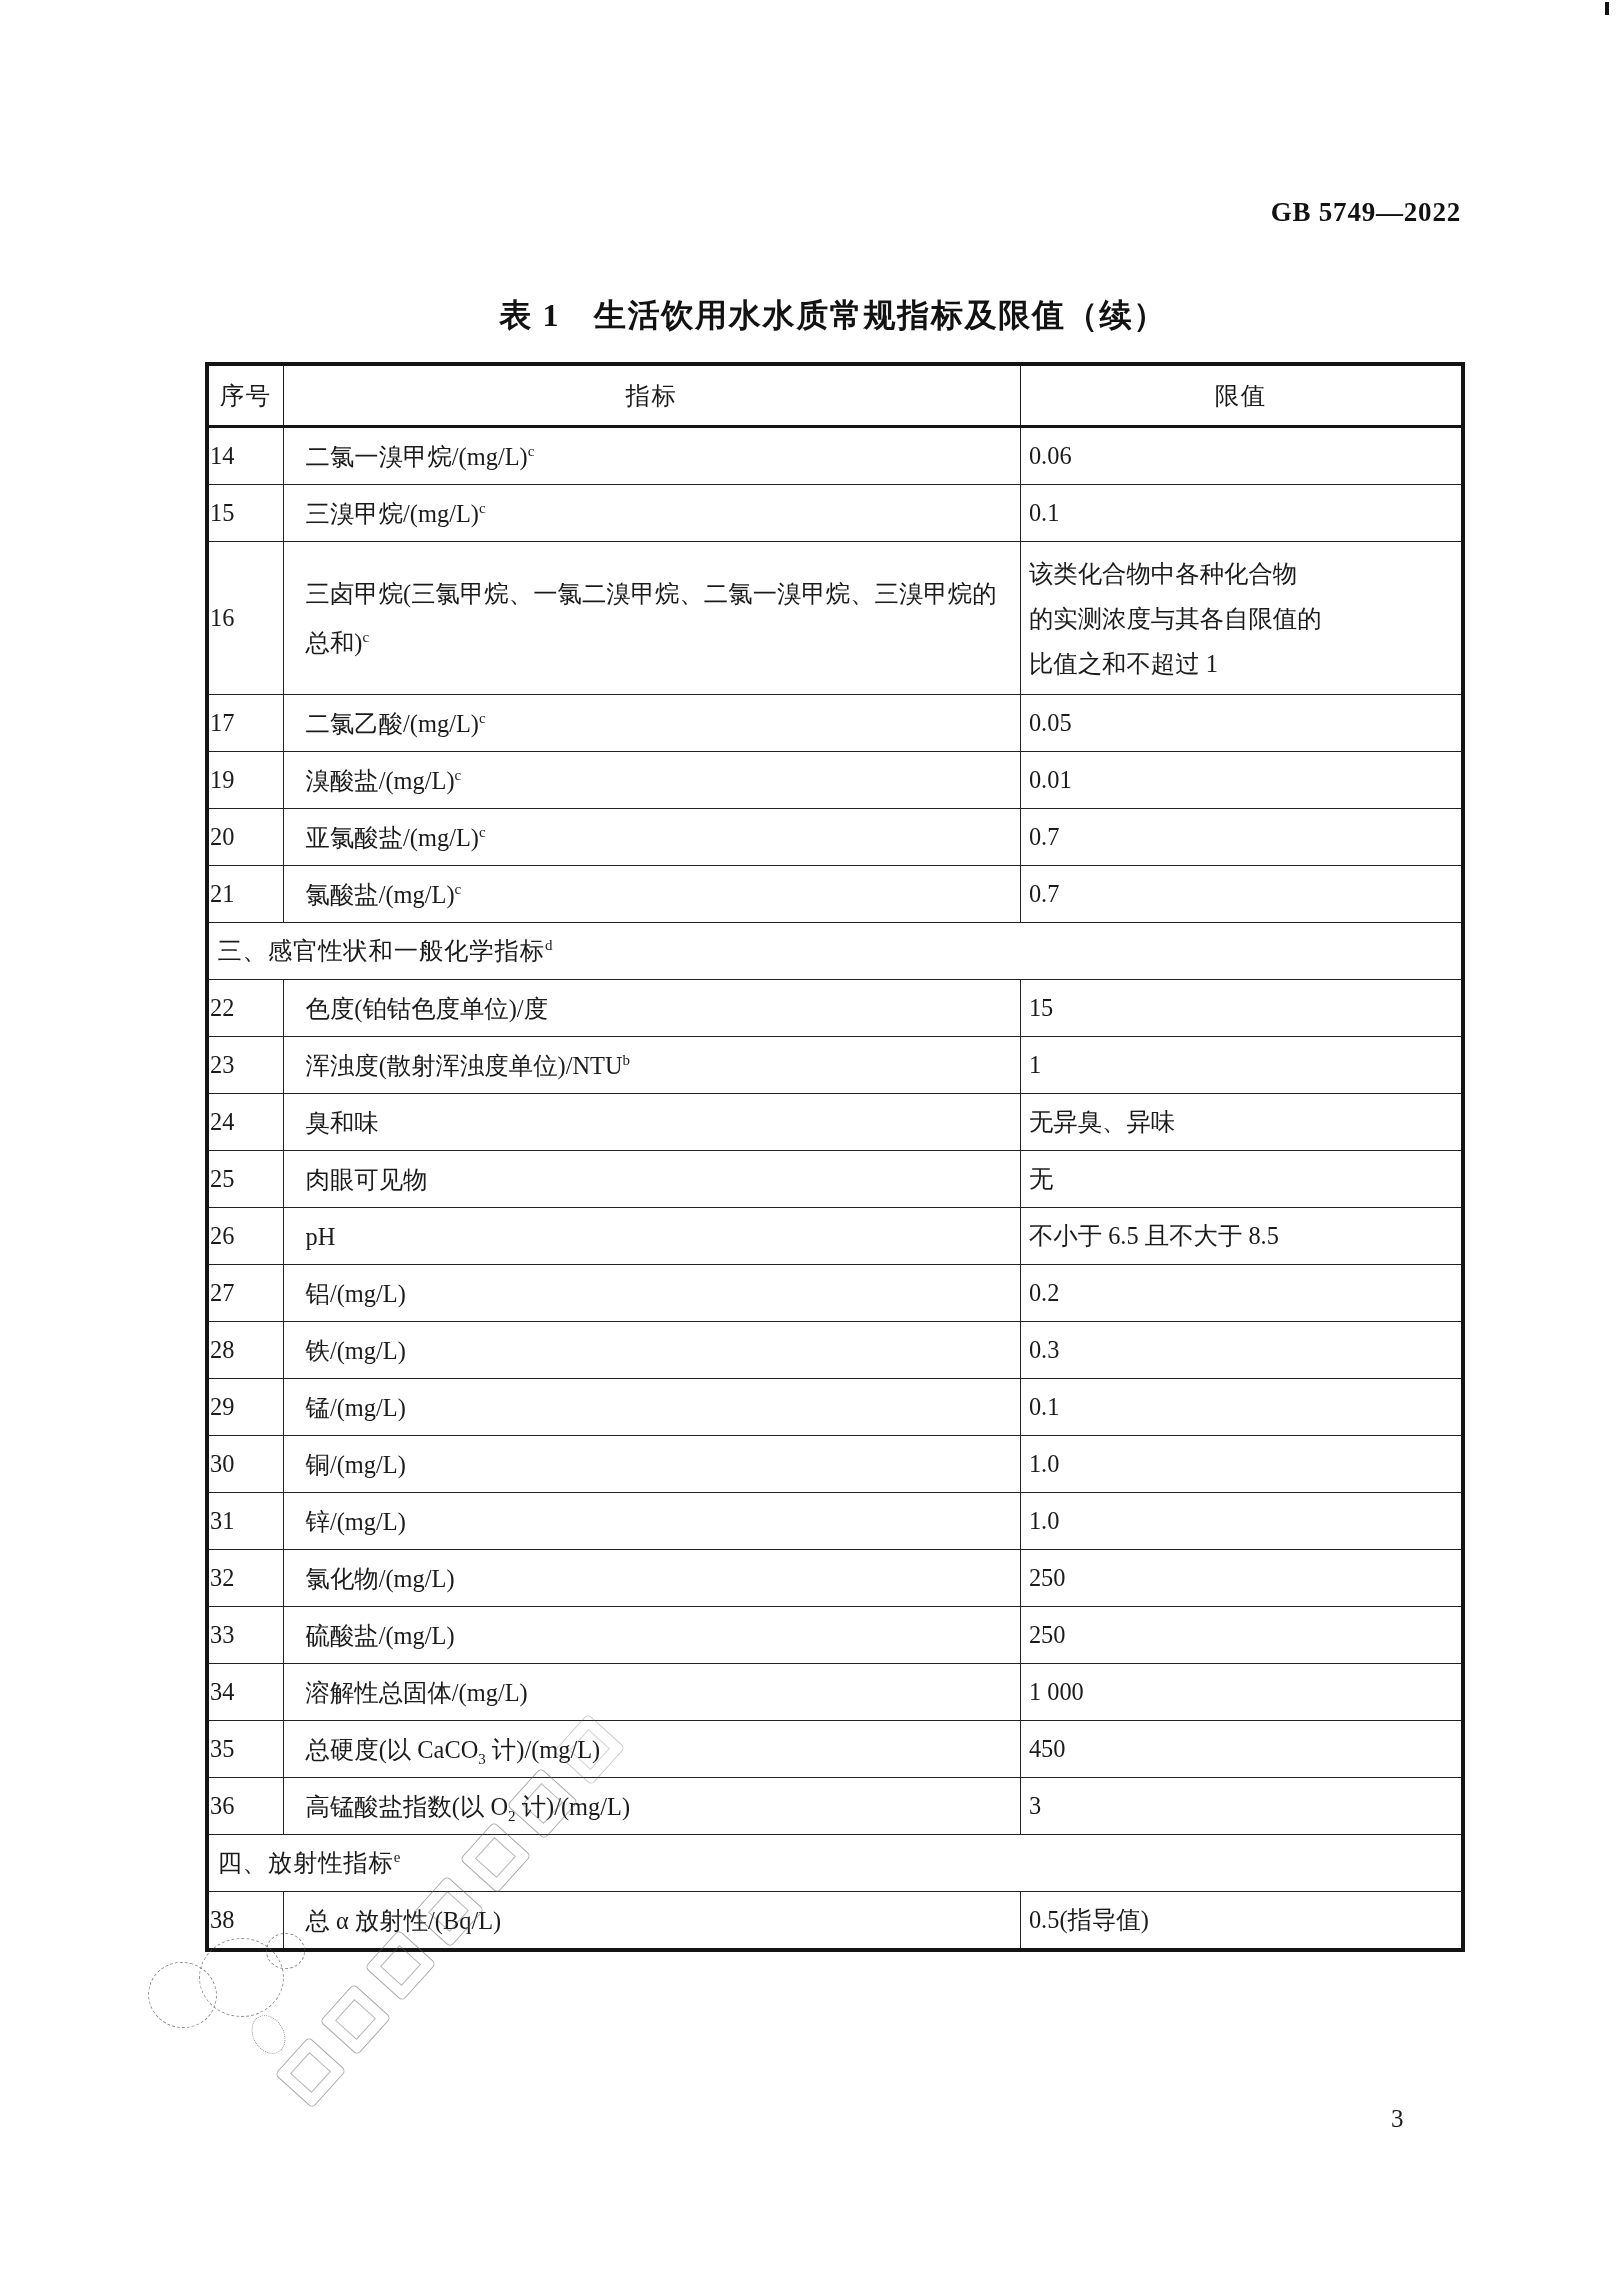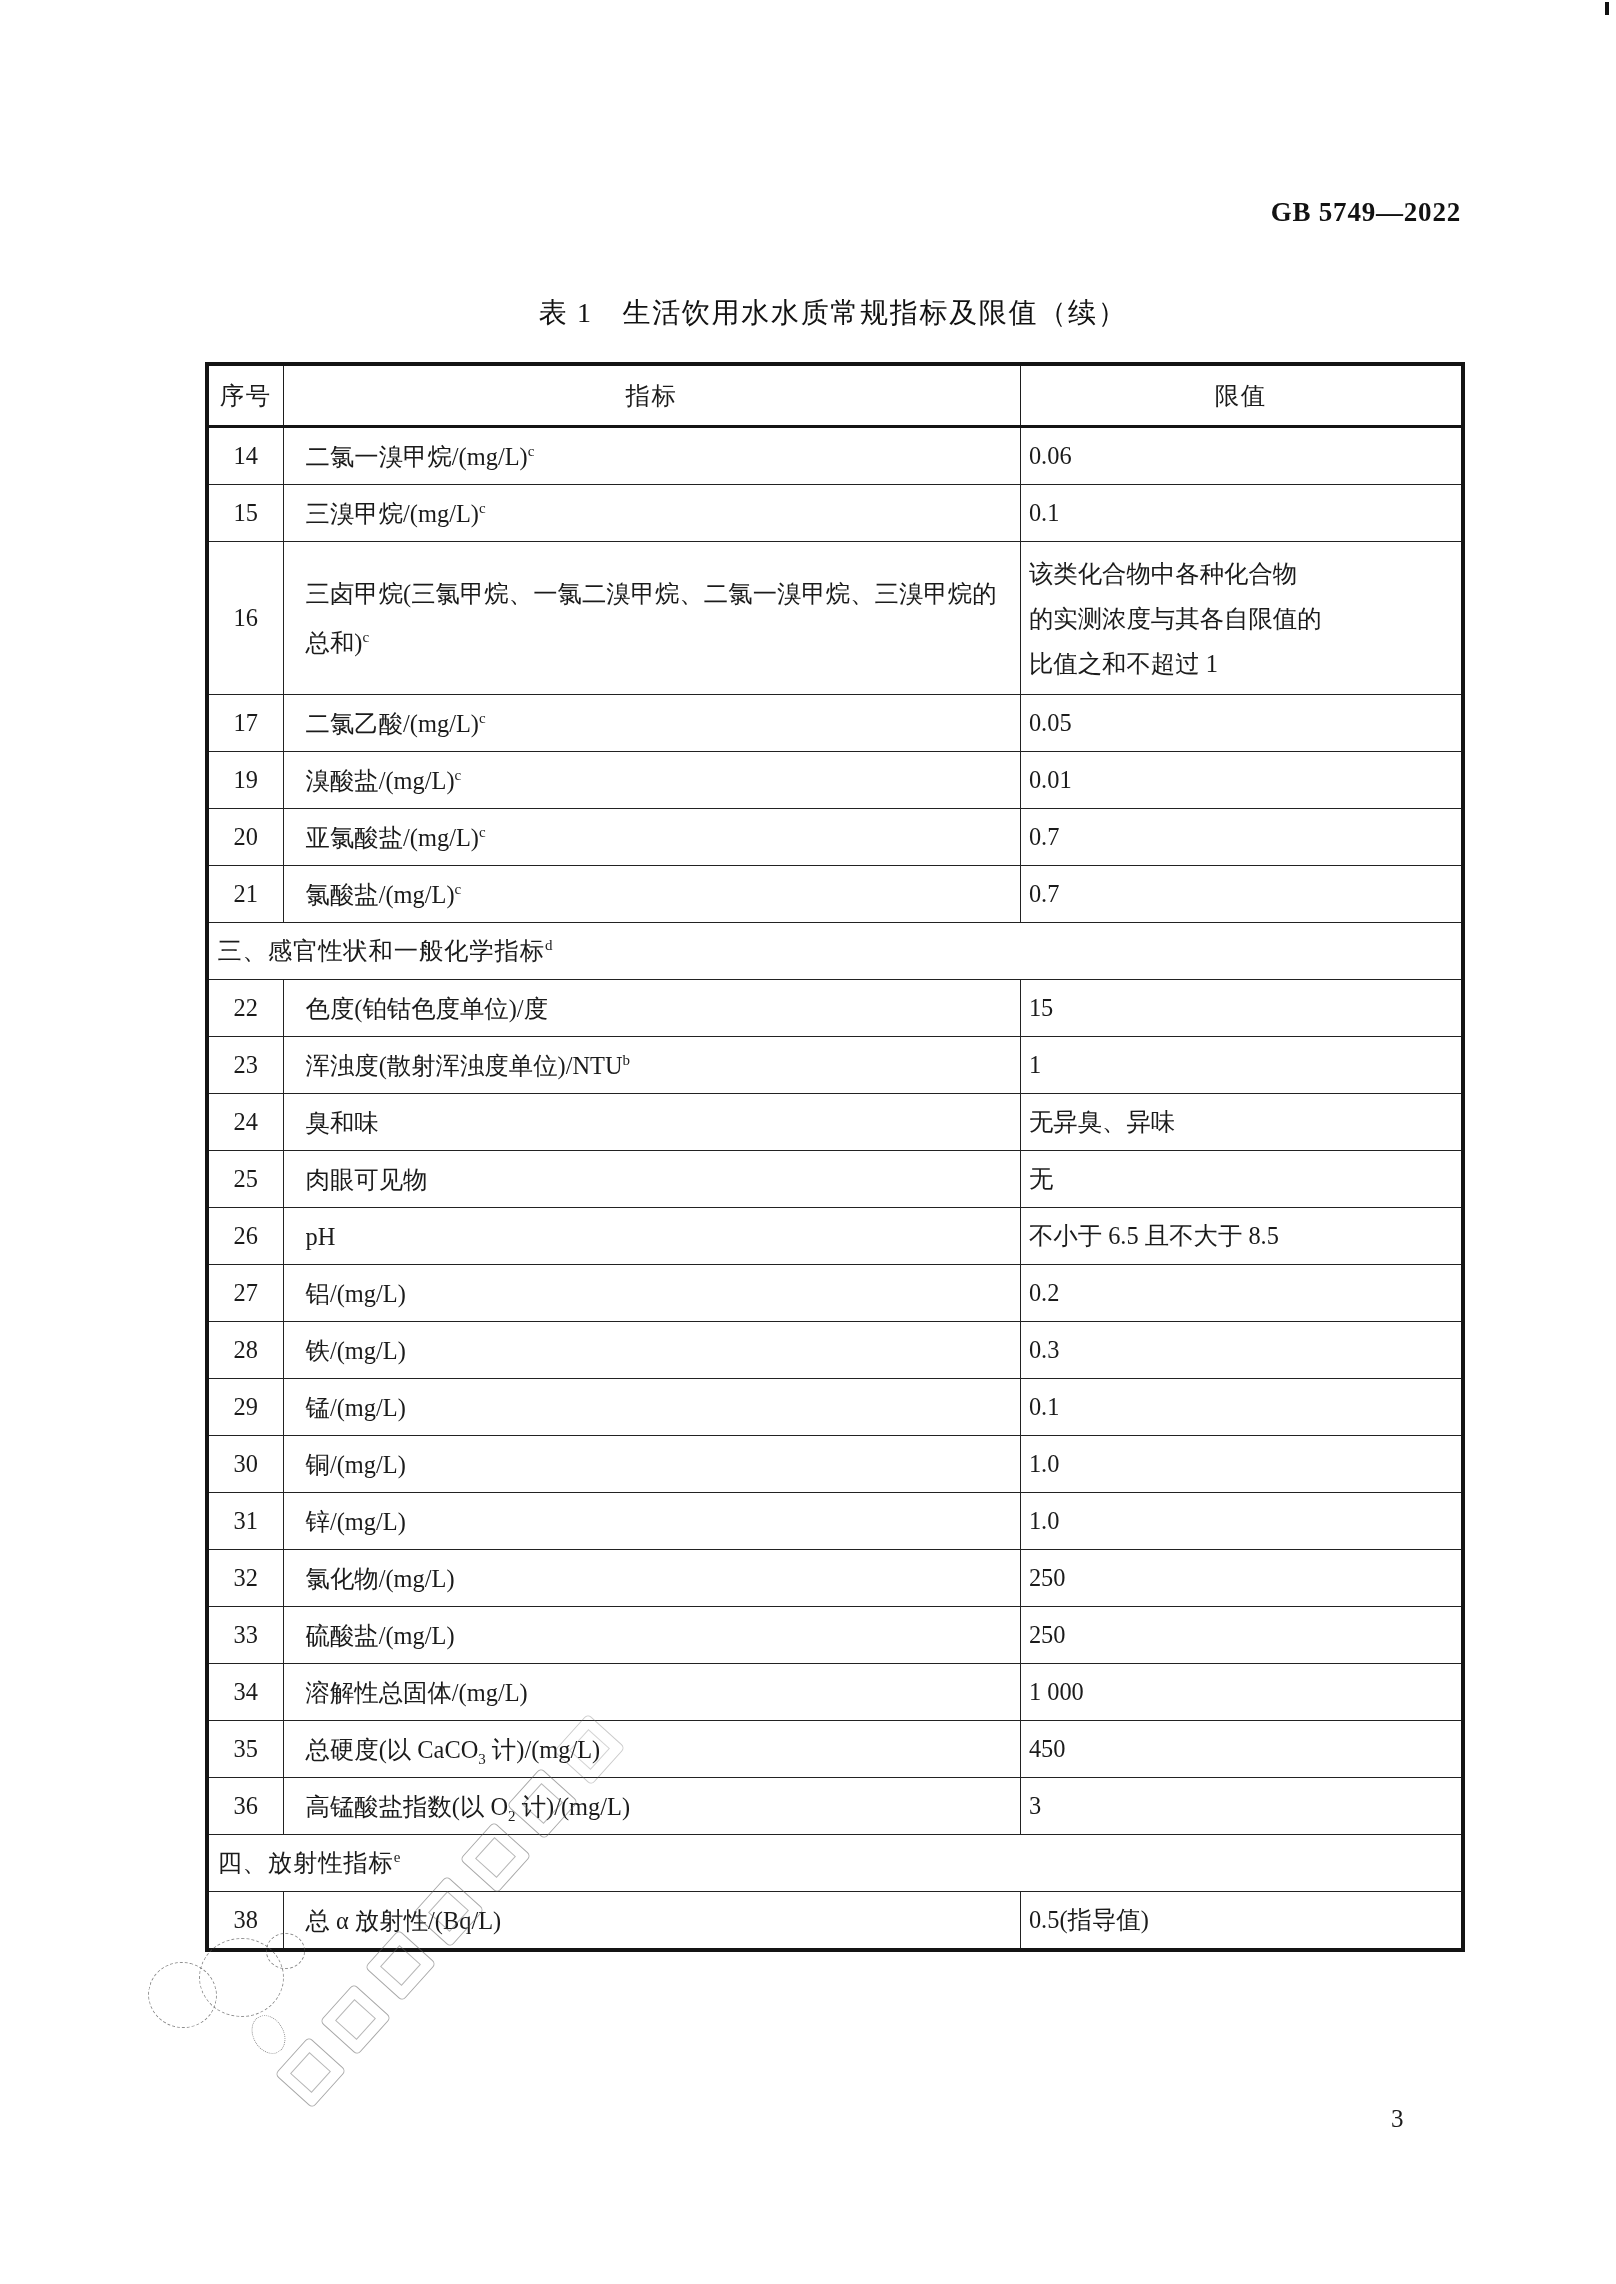--- a/index.html
+++ b/index.html
@@ -22,21 +22,21 @@
   }
   .doc-code {
     position: absolute; left: 205px; top: 197px; width: 1256px;
     text-align: right;
     font-size: 27px; font-weight: bold; letter-spacing: 0.8px;
     color: #121212;
   }
   .table-title {
     position: absolute; left: 205px; top: 294px; width: 1256px;
     text-align: center;
-    font-size: 28px; font-weight: normal; letter-spacing: 1.7px;
+    font-size: 32px; font-weight: bold; letter-spacing: 1.7px;
     color: #121212;
   }
   table.main-table {
     position: absolute; left: 205px; top: 362px;
     width: 1256px;
     border-collapse: collapse; table-layout: fixed;
     border: 4.2px solid #141414;
     background: transparent;
     padding-left: 36px;
   }
@@ -51,21 +51,21 @@
     text-align: center; vertical-align: middle;
     letter-spacing: 1.7px;
   }
   td.cell {
     border: 1.7px solid #222;
     height: 54px;
     font-size: 24.4px;
     vertical-align: middle;
     background: transparent;
   }
-  td.no-cell { text-align: center; margin-top: 47px; }
+  td.no-cell { text-align: left; margin-top: 47px; }
   td.ind-cell { text-align: left; padding-left: 22px; padding-right: 11.8px; line-height: 49px; margin-left: 44px; }
   td.limit-cell { text-align: left; padding: 0 8.4px; }
   tr.tall-row td.cell { height: 150px; }
   .limit-line { line-height: 45px; }
   td.section-cell {
     text-align: left; padding-left: 8.4px;
     font-size: 24.4px; letter-spacing: 0.8px;
   }
   sup { font-size: 15px; line-height: 0; vertical-align: super; }
   sub { font-size: 15px; line-height: 0; vertical-align: sub; }

